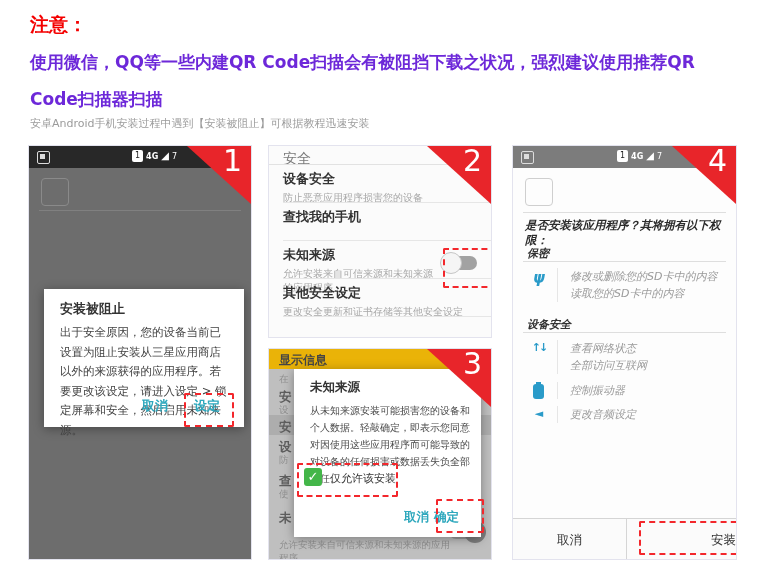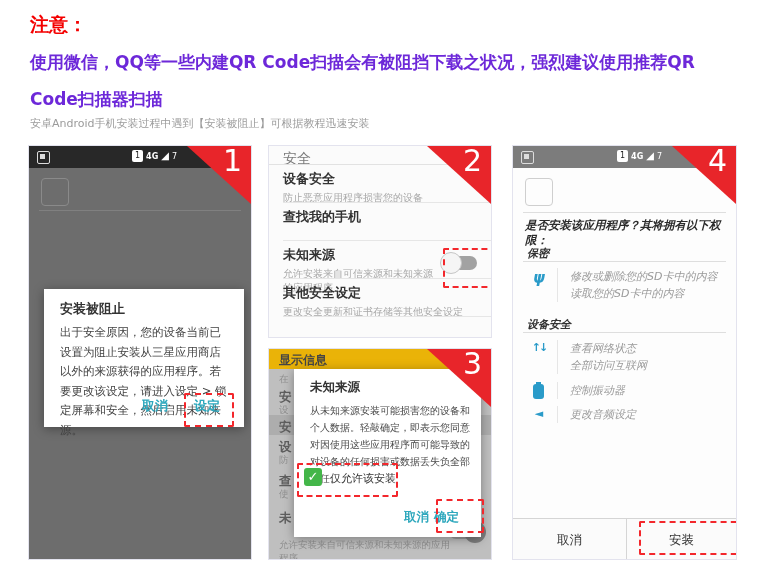--- a/index.html
+++ b/index.html
@@ -80,21 +80,21 @@
   .perm-lines{margin-left:30px;border-left:1px solid #e6e6e6;padding-left:12px;font-size:11px;
               line-height:17px;color:#9a9a9a;}
   .icon-usb{font-size:15px;font-weight:bold;}
   .icon-net{font-size:11px;font-weight:bold;letter-spacing:-2px;}
   .icon-vib{position:absolute;left:6px;top:2px;width:11px;height:15px;background:#2a9bc9;border-radius:3px;}
   .icon-vib:before{content:"";position:absolute;left:3px;top:-2px;width:5px;height:2px;background:#2a9bc9;}
   .p4-btnbar{position:absolute;left:0;right:0;top:372px;bottom:0;border-top:1px solid #d5d5d5;background:#fbfbfb;}
   .p4-vdiv{position:absolute;left:113px;top:0;bottom:0;width:1px;background:#d5d5d5;}
   .p4-btn{position:absolute;top:0;bottom:0;line-height:41px;text-align:center;font-size:12.5px;color:#333;cursor:pointer;}
   .p4-btn.cancel{left:0;width:113px;}
-  .p4-btn.install{left:114px;right:0;}
+  .p4-btn.install{left:114px;right:0;text-align:right;}
 </style>
 </head>
 <body>
 
 <div class="page">
 
   <div class="notice-title">注意：</div>
   <div class="notice-body">使用微信，QQ等一些内建QR Code扫描会有被阻挡下载之状况，强烈建议使用推荐QR Code扫描器扫描</div>
   <div class="notice-subtitle">安卓Android手机安装过程中遇到【安装被阻止】可根据教程迅速安装</div>
 

